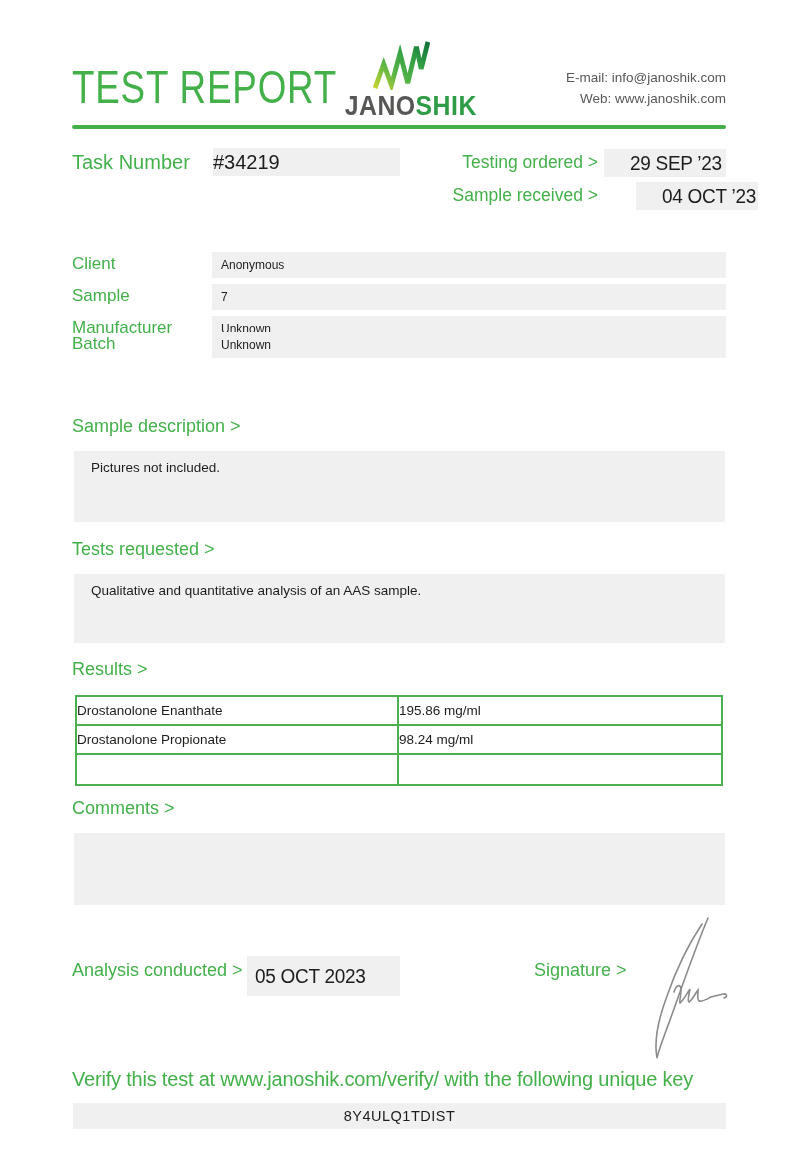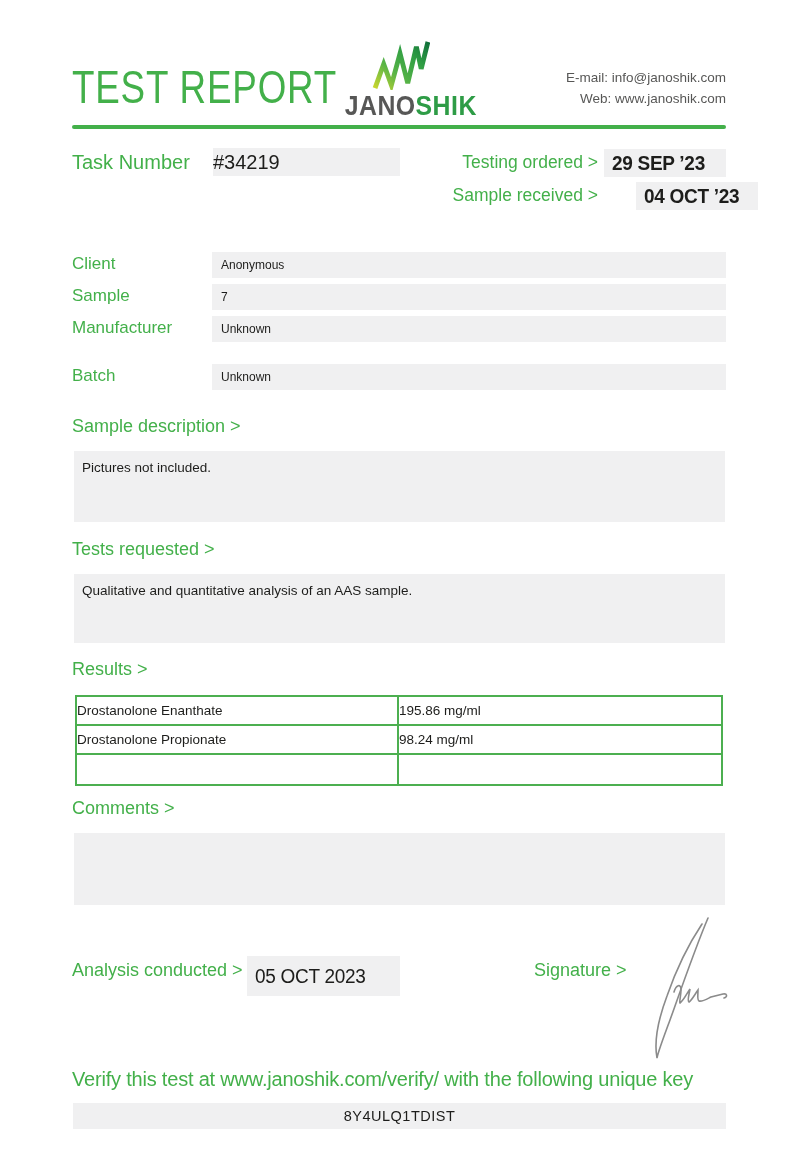--- a/index.html
+++ b/index.html
@@ -44,35 +44,35 @@
   }
 
   
   .task-label{position:absolute;left:72px;top:151px;font-size:20px;color:var(--green);}
   .gbox{background:var(--box-gray);display:flex;align-items:center;}
   .task-box{position:absolute;left:213px;top:148px;width:187px;height:28px;padding-left:0;}
   .task-box span{font-size:20px;}
   .date-label{position:absolute;left:430px;width:168px;text-align:right;font-size:17.5px;color:var(--green);}
   .date-label.l1{top:152px;}
   .date-label.l2{top:185px;}
-  .date-box{position:absolute;left:604px;width:122px;height:28px;padding-left:8px;font-weight:bold;}
+  .date-box{position:absolute;left:604px;width:122px;height:28px;padding-left:26px;}
   .date-box.b1{top:149px;}
   .date-box.b2{top:182px;margin-left:32px;}
   .date-val{display:inline-block;font-size:20px;letter-spacing:-0.3px;transform:scaleX(0.95);transform-origin:0 50%;white-space:nowrap;}
 
   
   .info-row{position:absolute;left:0;width:800px;height:26px;}
   .info-row .lbl{position:absolute;left:72px;top:2px;font-size:17px;color:var(--green);}
   .info-row .val{position:absolute;left:212px;top:0;width:514px;height:26px;padding-left:9px;}
   .info-row .val span{font-size:12px;}
-  .r0{top:252px;} .r1{top:284px;} .r2{top:316px;} .r3{top:364px;}
+  .r0{top:252px;} .r1{top:284px;} .r2{top:316px;} .r3{top:332px;}
 
   
   .sec-h{position:absolute;left:72px;font-size:18px;color:var(--green);}
-  .sec-box{position:absolute;left:74px;width:651px;background:var(--box-gray);font-size:13.5px;padding:8px 8px;line-height:17px;}
+  .sec-box{position:absolute;left:74px;width:651px;background:var(--box-gray);font-size:13.5px;padding:8px 17px;line-height:17px;}
   .h-desc{top:416px;} .b-desc{top:451px;height:71px;}
   .h-tests{top:539px;} .b-tests{top:574px;height:69px;}
   .h-results{top:659px;}
   .h-comments{top:798px;} .b-comments{top:833px;height:72px;}
 
   
   .rtable{
     position:absolute;left:75px;top:695px;width:648px;
     border:2px solid var(--table-green);
   }

